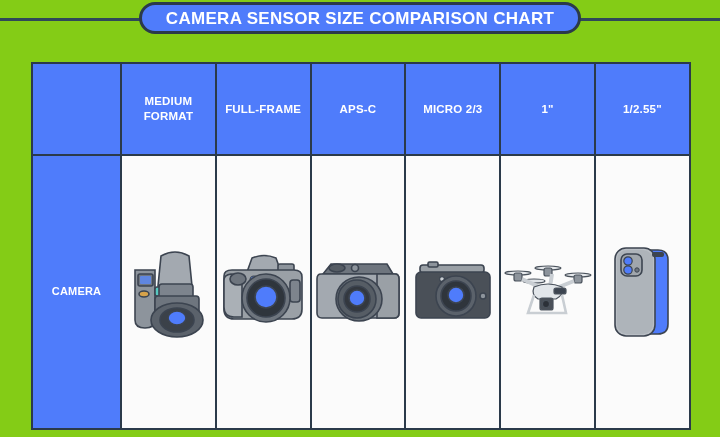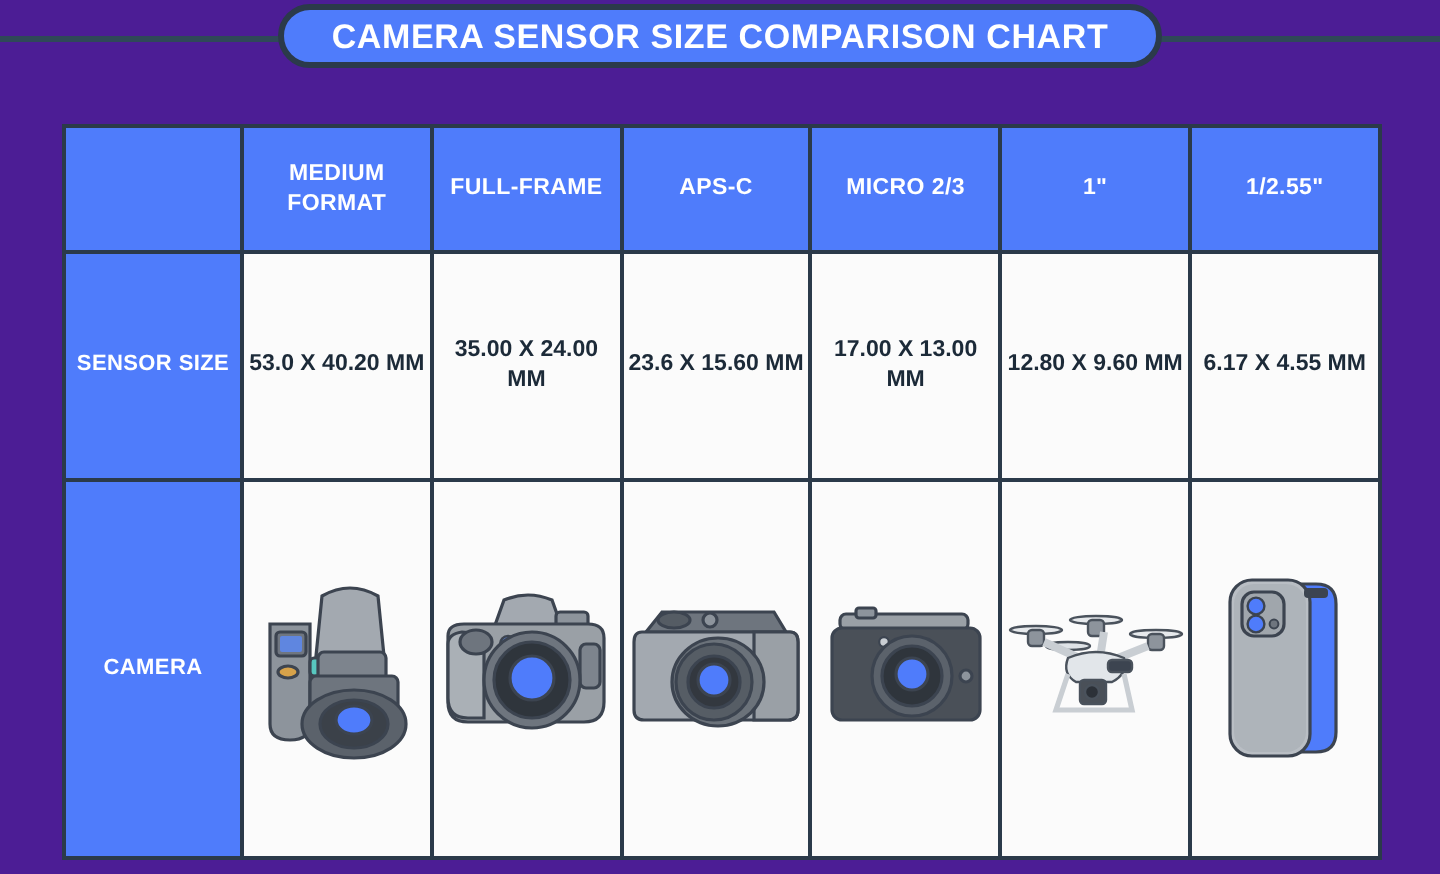--- a/index.html
+++ b/index.html
@@ -6,21 +6,21 @@
   html, body {
     margin: 0; padding: 0;
     width: 720px; height: 437px;
     background: #ffffff;
     font-family: "Liberation Sans", sans-serif;
     overflow: hidden;
   }
   #page {
     position: relative;
     width: 720px; height: 437px;
-    background: #4c1d95;
+    background: #84cc16;
   }
 
   
   #title-rule {
     position: absolute;
     left: 0; top: 18px;
     width: 720px; height: 3px;
     background: #2f4858;
   }
   #title-banner {
@@ -139,29 +139,20 @@
         <td class="hdr-blank"></td>
         <td class="hdr">MEDIUM FORMAT</td>
         <td class="hdr">FULL-FRAME</td>
         <td class="hdr">APS-C</td>
         <td class="hdr">MICRO 2/3</td>
         <td class="hdr">1"</td>
         <td class="hdr">1/2.55"</td>
       </tr>
 
 
-      <tr class="r-size">
-        <td class="rowlab">SENSOR SIZE</td>
-        <td class="cell">53.0 X 40.20 MM</td>
-        <td class="cell">35.00 X 24.00 MM</td>
-        <td class="cell">23.6 X 15.60 MM</td>
-        <td class="cell">17.00 X 13.00 MM</td>
-        <td class="cell">12.80 X 9.60 MM</td>
-        <td class="cell">6.17 X 4.55 MM</td>
-      </tr>
 
 
       <tr class="r-cam">
         <td class="rowlab">CAMERA</td>
 
         <td class="cell">
           <div class="cam-wrap">
             <svg width="86" height="96" viewBox="0 0 86 96">
               <g stroke="#3c4450" stroke-width="1.6">
 

